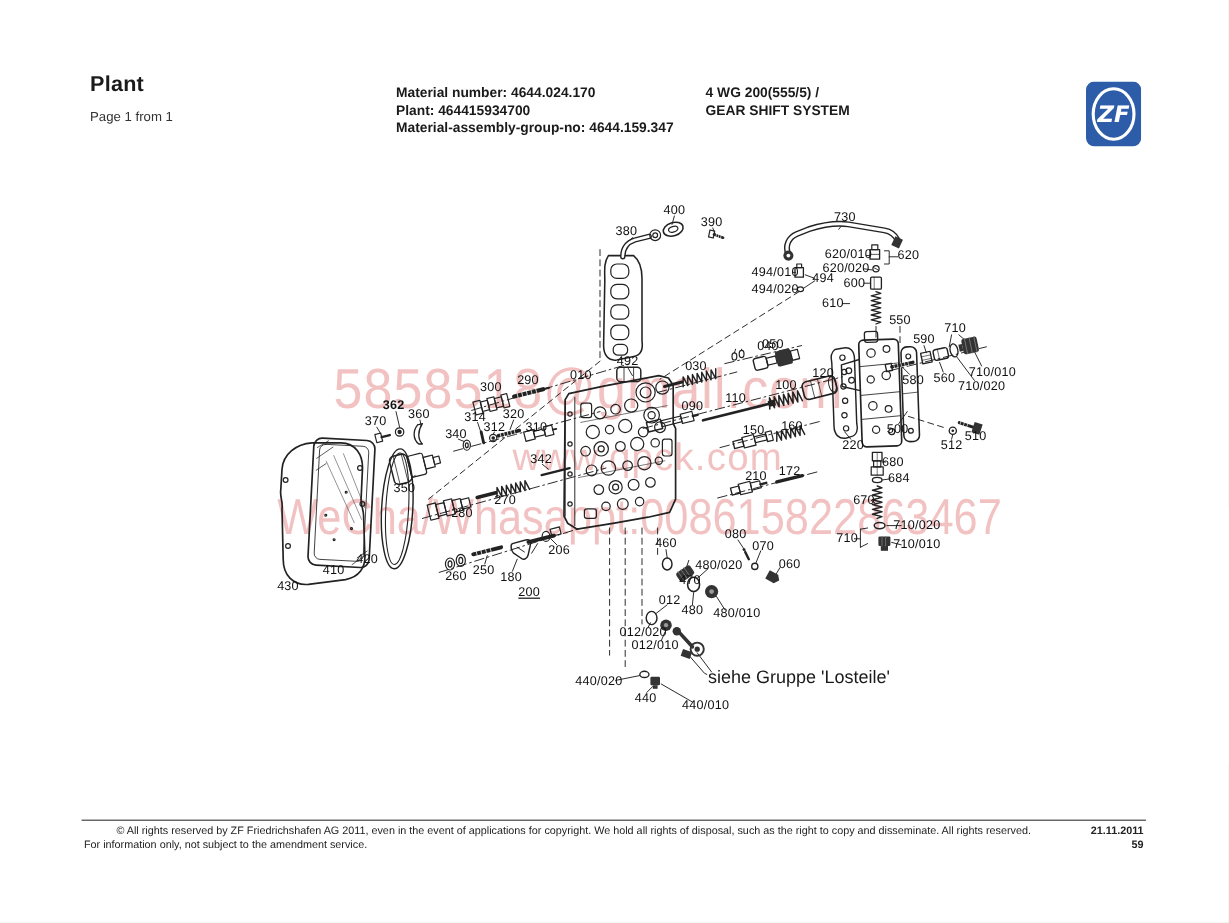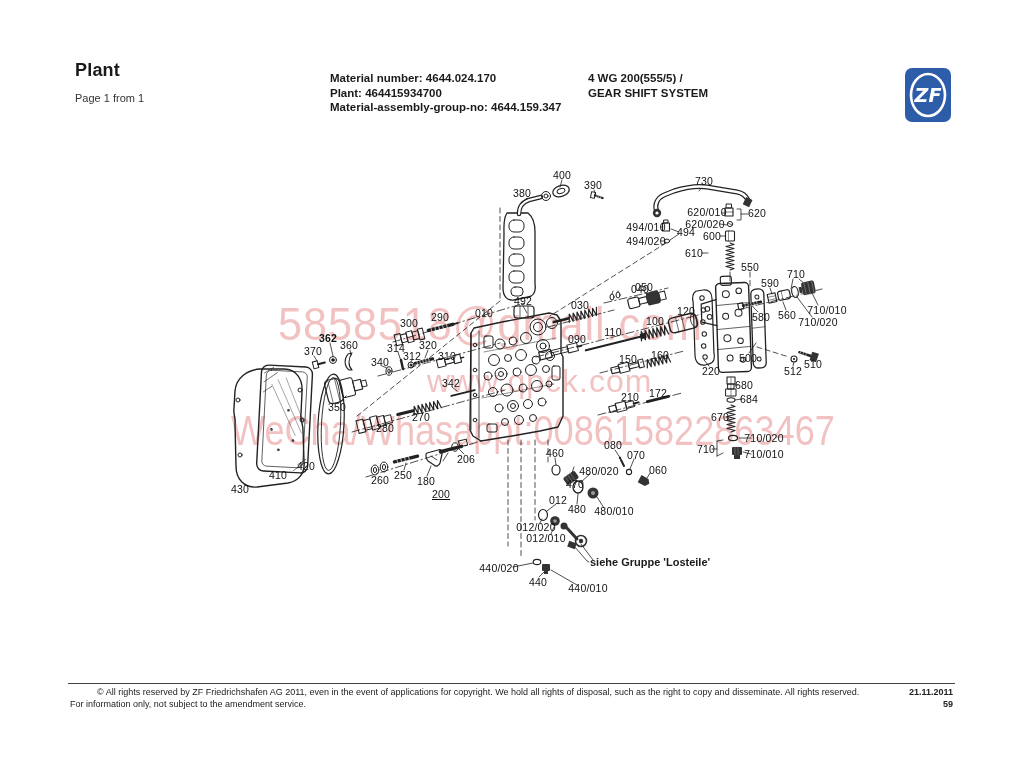--- a/index.html
+++ b/index.html
@@ -16,21 +16,21 @@
   .wm{position:absolute;color:rgba(228,128,128,0.48);white-space:nowrap;pointer-events:none;
       transform-origin:left top;font-weight:normal;z-index:1;}
   .wm1{left:278px;top:296px;font-size:47px;transform:scaleX(0.92);letter-spacing:1px;}
   .wm2{left:427px;top:363px;font-size:32px;letter-spacing:1px;}
   .wm3{left:231px;top:407px;font-size:42px;transform:scaleX(0.86);}
   
   svg.diagram{position:absolute;left:0;top:0;z-index:2;}
   #callouts{position:absolute;left:0;top:0;width:1024px;height:769px;z-index:3;pointer-events:none;}
   .callout{position:absolute;font-size:10.5px;color:#111;transform:translate(-50%,-50%);
            white-space:nowrap;letter-spacing:.2px;}
-  .note{left:590px;top:556px;font-size:11px;font-weight:bold;z-index:3;white-space:nowrap;}
+  .note{left:590px;top:556px;font-size:15px;font-weight:normal;z-index:3;white-space:nowrap;}
   
   .rule{left:68px;top:683px;width:887px;border-top:1.5px solid #444;height:0;}
   .foot{font-size:9px;color:#222;}
   .f1{left:70px;top:687px;width:828px;padding-left:27px;}
   .f2{left:70px;top:699px;width:600px;}
   .fdate{left:900px;top:687px;width:53px;text-align:right;font-weight:bold;}
   .fpage{left:900px;top:699px;width:53px;text-align:right;font-weight:bold;}
   
   .zf{left:905px;top:68px;}
 </style>

